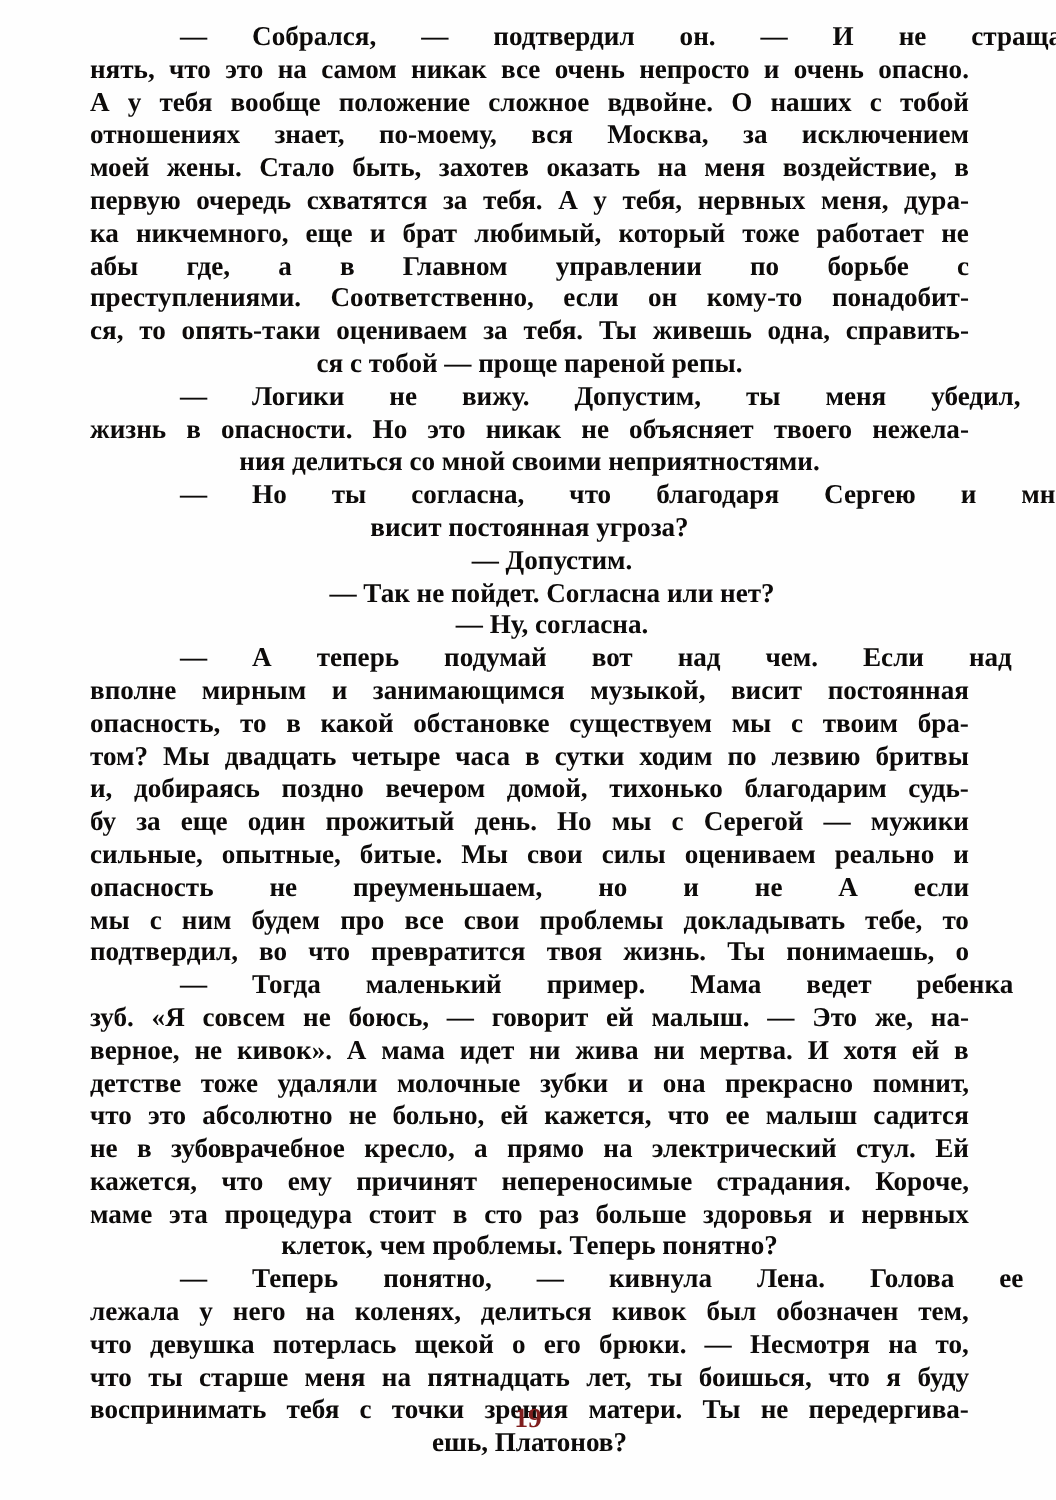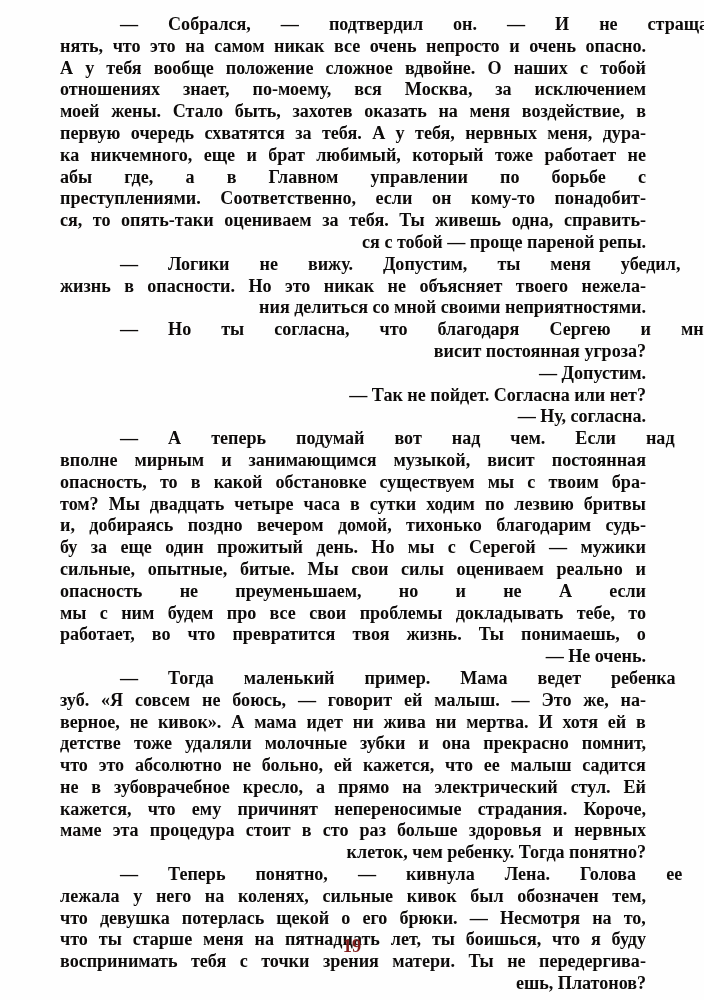--- a/index.html
+++ b/index.html
@@ -58,21 +58,21 @@
   .text-line.indent {
     text-indent: 30px;
   }
   .text-line.justify.indent {
     padding-left: 30px;
   }
 
   
   .text-line.flush {
     display: block;
-    text-align: right;
+    text-align: center;
   }
 
   #folio {
     position: absolute;
     left: 0;
     right: 0;
     top: 936px;
     text-align: center;
     font-family: "Liberation Serif", "DejaVu Serif", serif;
     font-size: 18.5px;
@@ -339,31 +339,30 @@
         <span class="w">будем</span>
         <span class="w">про</span>
         <span class="w">все</span>
         <span class="w">свои</span>
         <span class="w">проблемы</span>
         <span class="w">докладывать</span>
         <span class="w">тебе,</span>
         <span class="w">то</span>
       </div>
       <div class="text-line justify">
-        <span class="w">работает,</span>
+        <span class="w">подтвердил,</span>
         <span class="w">во</span>
         <span class="w">что</span>
         <span class="w">превратится</span>
         <span class="w">твоя</span>
         <span class="w">жизнь.</span>
         <span class="w">Ты</span>
         <span class="w">понимаешь,</span>
         <span class="w">о</span>
       </div>
-      <div class="text-line flush indent">— Не очень.</div>
       <div class="text-line justify indent">
         <span class="w">—</span>
         <span class="w">Тогда</span>
         <span class="w">маленький</span>
         <span class="w">пример.</span>
         <span class="w">Мама</span>
         <span class="w">ведет</span>
         <span class="w">ребенка</span>
         <span class="w">удалять</span>
       </div>
@@ -449,39 +448,39 @@
         <span class="w">процедура</span>
         <span class="w">стоит</span>
         <span class="w">в</span>
         <span class="w">сто</span>
         <span class="w">раз</span>
         <span class="w">больше</span>
         <span class="w">здоровья</span>
         <span class="w">и</span>
         <span class="w">нервных</span>
       </div>
-      <div class="text-line flush">клеток, чем ребенку. Тогда понятно?</div>
+      <div class="text-line flush">клеток, чем проблемы. Теперь понятно?</div>
       <div class="text-line justify indent">
         <span class="w">—</span>
         <span class="w">Теперь</span>
         <span class="w">понятно,</span>
         <span class="w">—</span>
         <span class="w">кивнула</span>
         <span class="w">Лена.</span>
         <span class="w">Голова</span>
         <span class="w">ее</span>
         <span class="w">по-прежнему</span>
       </div>
       <div class="text-line justify">
         <span class="w">лежала</span>
         <span class="w">у</span>
         <span class="w">него</span>
         <span class="w">на</span>
         <span class="w">коленях,</span>
-        <span class="w">сильные</span>
+        <span class="w">делиться</span>
         <span class="w">кивок</span>
         <span class="w">был</span>
         <span class="w">обозначен</span>
         <span class="w">тем,</span>
       </div>
       <div class="text-line justify">
         <span class="w">что</span>
         <span class="w">девушка</span>
         <span class="w">потерлась</span>
         <span class="w">щекой</span>

